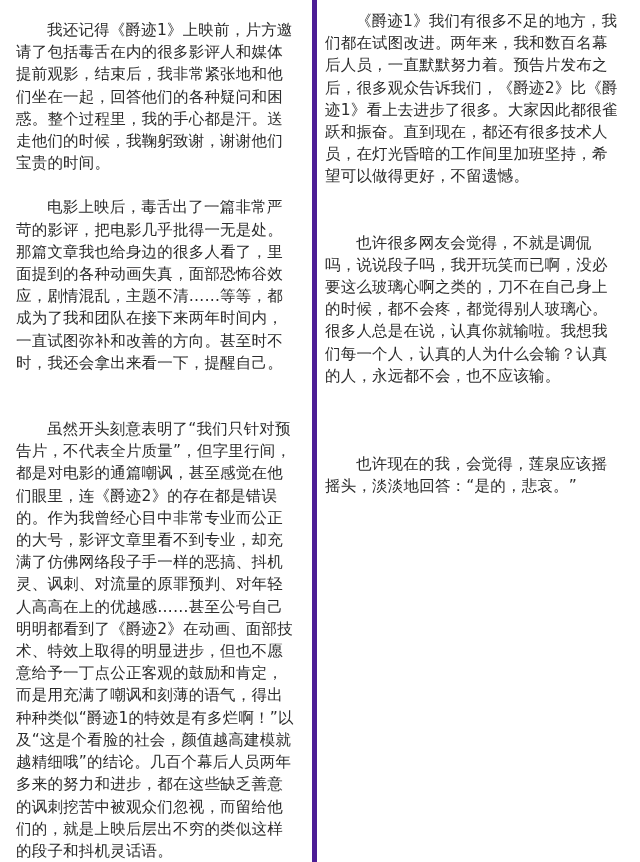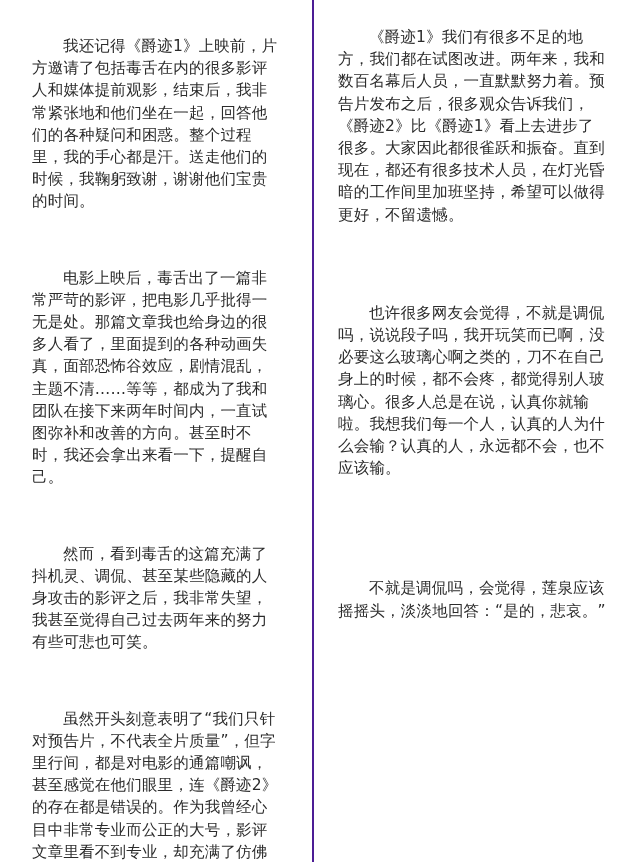--- a/index.html
+++ b/index.html
@@ -1,40 +1,39 @@
 <!DOCTYPE html>
 <html><head>
 <meta charset="utf-8">
 <style>
   html, body { margin: 0; padding: 0; background: #ffffff; }
   body { width: 640px; height: 862px; overflow: hidden; position: relative;
          font-family: "DejaVu Sans", "Liberation Sans", sans-serif; color: #2b2b2b; }
   .col { position: absolute; top: 0; bottom: 0; box-sizing: border-box; background: #fff; }
   .col-left { left: 0; width: 312px; padding: 19px 16px 0 16px; }
-  .col-right { left: 312px; width: 328px; padding: 10px 18px 0 8px; border-left: 2px solid #4c1d95; }
-  .para { margin: 16px; font-size: 15.5px; line-height: 22.2px; text-indent: 2em;
+  .col-right { left: 312px; width: 328px; padding: 10px 18px 0 8px; border-left: 5px solid #4c1d95; }
+  .para { margin: 0; font-size: 15.5px; line-height: 22.2px; text-indent: 2em;
           letter-spacing: 0.2px; word-break: break-all; text-align: left; }
   .gap { height: 22px; }
   .gap-l { height: 22px; }
 </style>
 </head>
 <body>
 
 <div class="col col-left">
   <p class="para">我还记得《爵迹1》上映前，片方邀请了包括毒舌在内的很多影评人和媒体提前观影，结束后，我非常紧张地和他们坐在一起，回答他们的各种疑问和困惑。整个过程里，我的手心都是汗。送走他们的时候，我鞠躬致谢，谢谢他们宝贵的时间。</p>
   <div class="gap-l"></div>
   <p class="para">电影上映后，毒舌出了一篇非常严苛的影评，把电影几乎批得一无是处。那篇文章我也给身边的很多人看了，里面提到的各种动画失真，面部恐怖谷效应，剧情混乱，主题不清……等等，都成为了我和团队在接下来两年时间内，一直试图弥补和改善的方向。甚至时不时，我还会拿出来看一下，提醒自己。</p>
   <div class="gap-l"></div>
-  <p class="para">然而，看到毒舌的这篇充满了抖机灵、调侃、甚至某些隐藏的人身攻击的影评之后，我非常失望，我甚至觉得自己过去两年来的努力有些可悲也可笑。</p>
   <div class="gap-l"></div>
   <p class="para">虽然开头刻意表明了“我们只针对预告片，不代表全片质量”，但字里行间，都是对电影的通篇嘲讽，甚至感觉在他们眼里，连《爵迹2》的存在都是错误的。作为我曾经心目中非常专业而公正的大号，影评文章里看不到专业，却充满了仿佛网络段子手一样的恶搞、抖机灵、讽刺、对流量的原罪预判、对年轻人高高在上的优越感……甚至公号自己明明都看到了《爵迹2》在动画、面部技术、特效上取得的明显进步，但也不愿意给予一丁点公正客观的鼓励和肯定，而是用充满了嘲讽和刻薄的语气，得出种种类似“爵迹1的特效是有多烂啊！”以及“这是个看脸的社会，颜值越高建模就越精细哦”的结论。几百个幕后人员两年多来的努力和进步，都在这些缺乏善意的讽刺挖苦中被观众们忽视，而留给他们的，就是上映后层出不穷的类似这样的段子和抖机灵话语。</p>
 </div>
 
 <div class="col col-right">
   <p class="para">《爵迹1》我们有很多不足的地方，我们都在试图改进。两年来，我和数百名幕后人员，一直默默努力着。预告片发布之后，很多观众告诉我们，《爵迹2》比《爵迹1》看上去进步了很多。大家因此都很雀跃和振奋。直到现在，都还有很多技术人员，在灯光昏暗的工作间里加班坚持，希望可以做得更好，不留遗憾。</p>
   <div class="gap"></div>
   <div class="gap"></div>
   <p class="para">也许很多网友会觉得，不就是调侃吗，说说段子吗，我开玩笑而已啊，没必要这么玻璃心啊之类的，刀不在自己身上的时候，都不会疼，都觉得别人玻璃心。很多人总是在说，认真你就输啦。我想我们每一个人，认真的人为什么会输？认真的人，永远都不会，也不应该输。</p>
   <div class="gap"></div>
   <div class="gap"></div>
   <div class="gap"></div>
-  <p class="para">不就是调侃吗，会觉得，莲泉应该摇摇头，淡淡地回答：“是的，悲哀。”</p>
+  <p class="para">也许现在的我，会觉得，莲泉应该摇摇头，淡淡地回答：“是的，悲哀。”</p>
 </div>
 
 </body></html>

